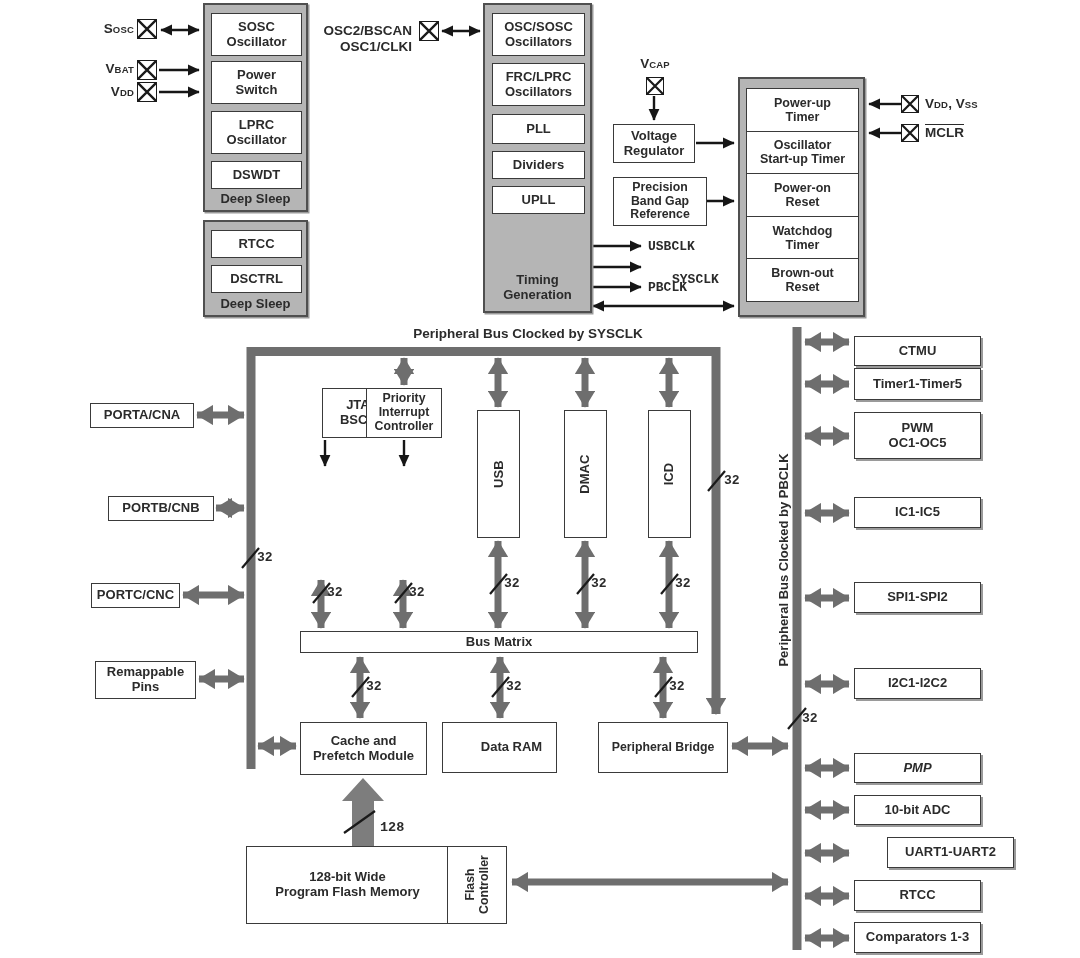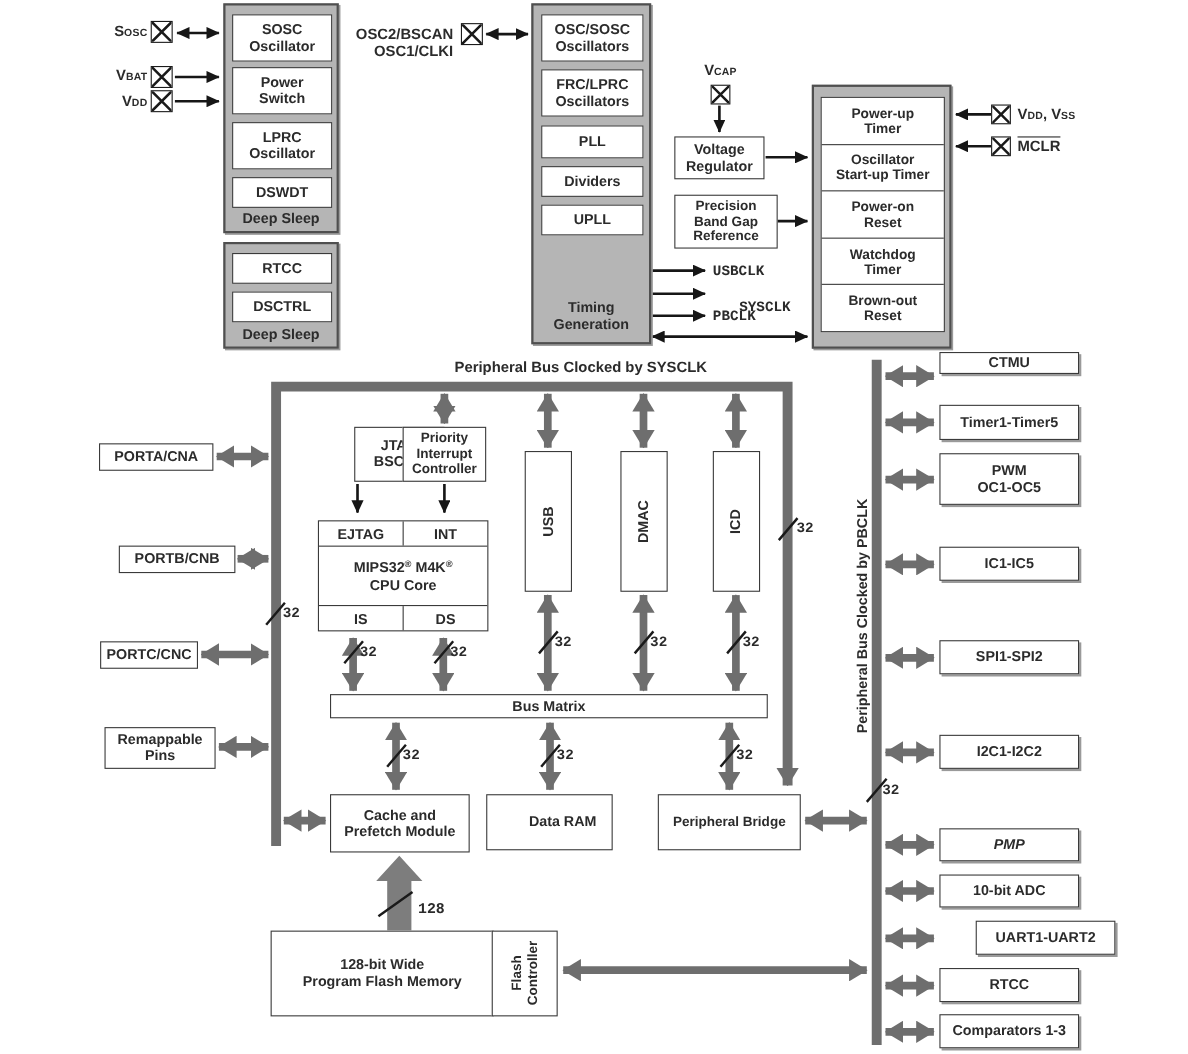--- a/index.html
+++ b/index.html
@@ -231,34 +231,20 @@
   <div class="box" style="left:91px;top:583px;width:89px;height:25px;">PORTC/CNC</div>
   <div class="box pre" style="left:95px;top:661px;width:101px;height:38px;">Remappable
 Pins</div>
 
   <div class="box pre" style="left:290px;top:388px;width:82px;height:50px;margin-left:32px;">JTAG
 BSCAN</div>
   <div class="box pre small" style="left:366px;top:388px;width:76px;height:50px;">Priority
 Interrupt
 Controller</div>
 
-  <div class="abs" style="left:289px;top:473px;width:155px;height:101px;background:#fff;border:1.6px solid #3a3a3a;display:flex;flex-direction:column;">
-    <div style="display:flex;height:22px;border-bottom:1.6px solid #3a3a3a;">
-      <div style="flex:1;display:flex;align-items:center;justify-content:center;font-size:13px;font-weight:600;border-right:1.6px solid #3a3a3a;">EJTAG</div>
-      <div style="flex:1;display:flex;align-items:center;justify-content:center;font-size:13px;font-weight:600;">INT</div>
-    </div>
-    <div style="flex:1;display:flex;flex-direction:column;align-items:center;justify-content:center;font-size:13px;font-weight:600;line-height:1.25;">
-      <div><span>MIPS32</span><span class="sup">®</span><span> M4K</span><span class="sup">®</span></div>
-      <div>CPU Core</div>
-    </div>
-    <div style="display:flex;height:22px;border-top:1.6px solid #3a3a3a;">
-      <div style="flex:1;display:flex;align-items:center;justify-content:center;font-size:13px;font-weight:600;border-right:1.6px solid #3a3a3a;">IS</div>
-      <div style="flex:1;display:flex;align-items:center;justify-content:center;font-size:13px;font-weight:600;">DS</div>
-    </div>
-  </div>
 
   <div class="box" style="left:477px;top:410px;width:43px;height:128px;">
       <span class="rot">USB</span>
     </div>
   <div class="box" style="left:564px;top:410px;width:43px;height:128px;">
       <span class="rot">DMAC</span>
     </div>
   <div class="box" style="left:648px;top:410px;width:43px;height:128px;">
       <span class="rot">ICD</span>
     </div>
@@ -284,21 +270,21 @@
   <div class="lbl" style="left:591px;top:576px;">32</div>
   <div class="lbl" style="left:675px;top:576px;">32</div>
   <div class="lbl" style="left:366px;top:679px;">32</div>
   <div class="lbl" style="left:506px;top:679px;">32</div>
   <div class="lbl" style="left:669px;top:679px;">32</div>
   <div class="lbl" style="left:802px;top:711px;">32</div>
   <div class="lbl" style="left:380px;top:820px;font-size:13.5px;">128</div>
 
   <div class="buscap" style="left:649px;top:552px;width:270px;height:16px;transform:rotate(-90deg);font-size:13px;">Peripheral Bus Clocked by PBCLK</div>
 
-  <div class="box shadow" style="left:854px;top:320px;width:127px;height:20px;">CTMU</div>
+  <div class="box shadow" style="left:854px;top:336px;width:127px;height:30px;">CTMU</div>
   <div class="box shadow" style="left:854px;top:368px;width:127px;height:32px;">Timer1-Timer5</div>
   <div class="box shadow pre" style="left:854px;top:412px;width:127px;height:47px;">PWM
 OC1-OC5</div>
   <div class="box shadow" style="left:854px;top:497px;width:127px;height:31px;">IC1-IC5</div>
   <div class="box shadow" style="left:854px;top:582px;width:127px;height:31px;">SPI1-SPI2</div>
   <div class="box shadow" style="left:854px;top:668px;width:127px;height:31px;">I2C1-I2C2</div>
   <div class="box shadow" style="left:854px;top:753px;width:127px;height:30px;font-style:italic;">PMP</div>
   <div class="box shadow" style="left:854px;top:795px;width:127px;height:30px;">10-bit ADC</div>
   <div class="box shadow" style="left:854px;top:837px;width:127px;height:31px;margin-left:33px;">UART1-UART2</div>
   <div class="box shadow" style="left:854px;top:880px;width:127px;height:31px;">RTCC</div>

